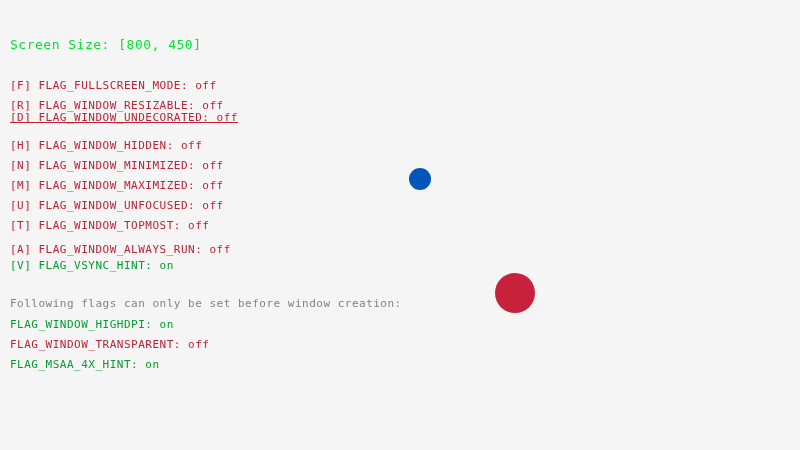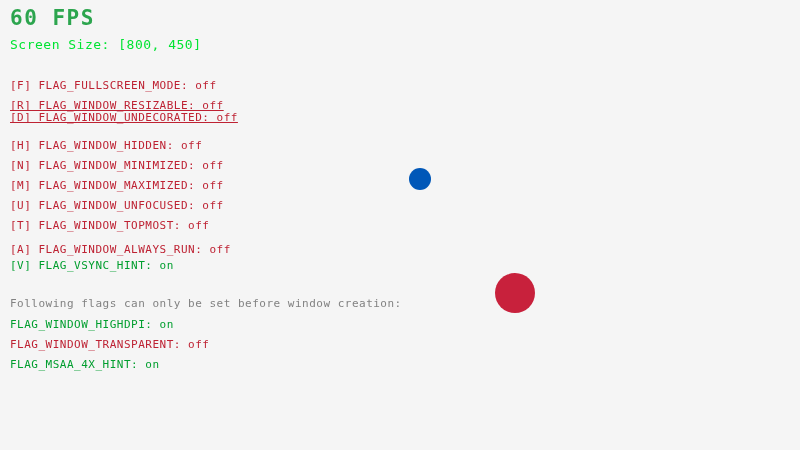--- a/index.html
+++ b/index.html
@@ -86,28 +86,27 @@
     width: 40px;
     height: 40px;
     background: #c8213c;
   }
 </style>
 </head>
 <body>
 
 <div id="app" style="background: rgb(245, 245, 245);">
 
-  <div class="txt" id="fps-counter" style="color: rgb(44, 165, 78);">60 FPS</div>
 
   <div class="txt" id="screen-size-label" style="color: rgb(0, 228, 50);">Screen Size: [800, 450]</div>
 
 
   <div id="runtime-flags-list">
       <div class="flag-line flag-off" style="top: 80px;">[F] FLAG_FULLSCREEN_MODE: off</div>
-      <div class="flag-line flag-off" style="top: 100px; text-decoration: underline;">[R] FLAG_WINDOW_RESIZABLE: off</div>
+      <div class="flag-line flag-off" style="top: 100px;">[R] FLAG_WINDOW_RESIZABLE: off</div>
       <div class="flag-line flag-off" style="top: 112px; text-decoration: underline;">[D] FLAG_WINDOW_UNDECORATED: off</div>
       <div class="flag-line flag-off" style="top: 140px;">[H] FLAG_WINDOW_HIDDEN: off</div>
       <div class="flag-line flag-off" style="top: 160px;">[N] FLAG_WINDOW_MINIMIZED: off</div>
       <div class="flag-line flag-off" style="top: 180px;">[M] FLAG_WINDOW_MAXIMIZED: off</div>
       <div class="flag-line flag-off" style="top: 200px;">[U] FLAG_WINDOW_UNFOCUSED: off</div>
       <div class="flag-line flag-off" style="top: 220px;">[T] FLAG_WINDOW_TOPMOST: off</div>
       <div class="flag-line flag-off" style="top: 244px;">[A] FLAG_WINDOW_ALWAYS_RUN: off</div>
       <div class="flag-line flag-on" style="top: 260px;">[V] FLAG_VSYNC_HINT: on</div>
     </div>
 

